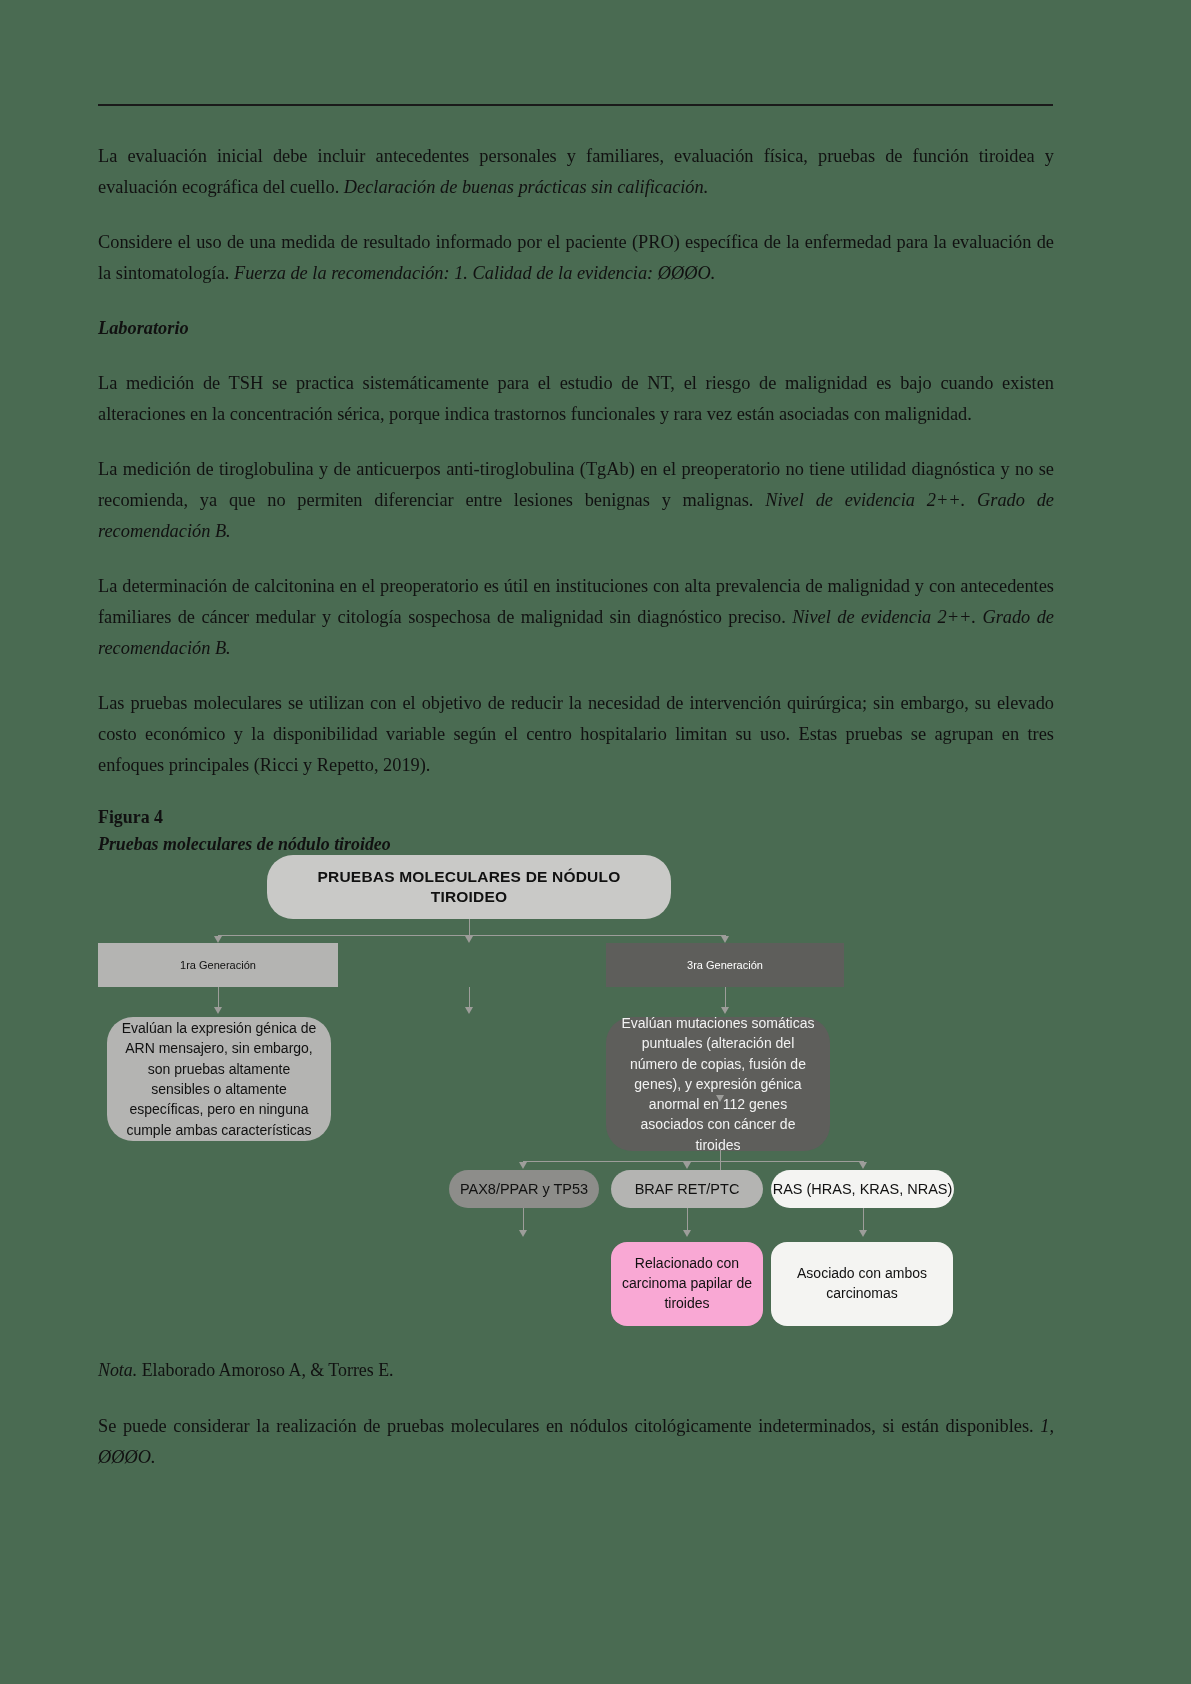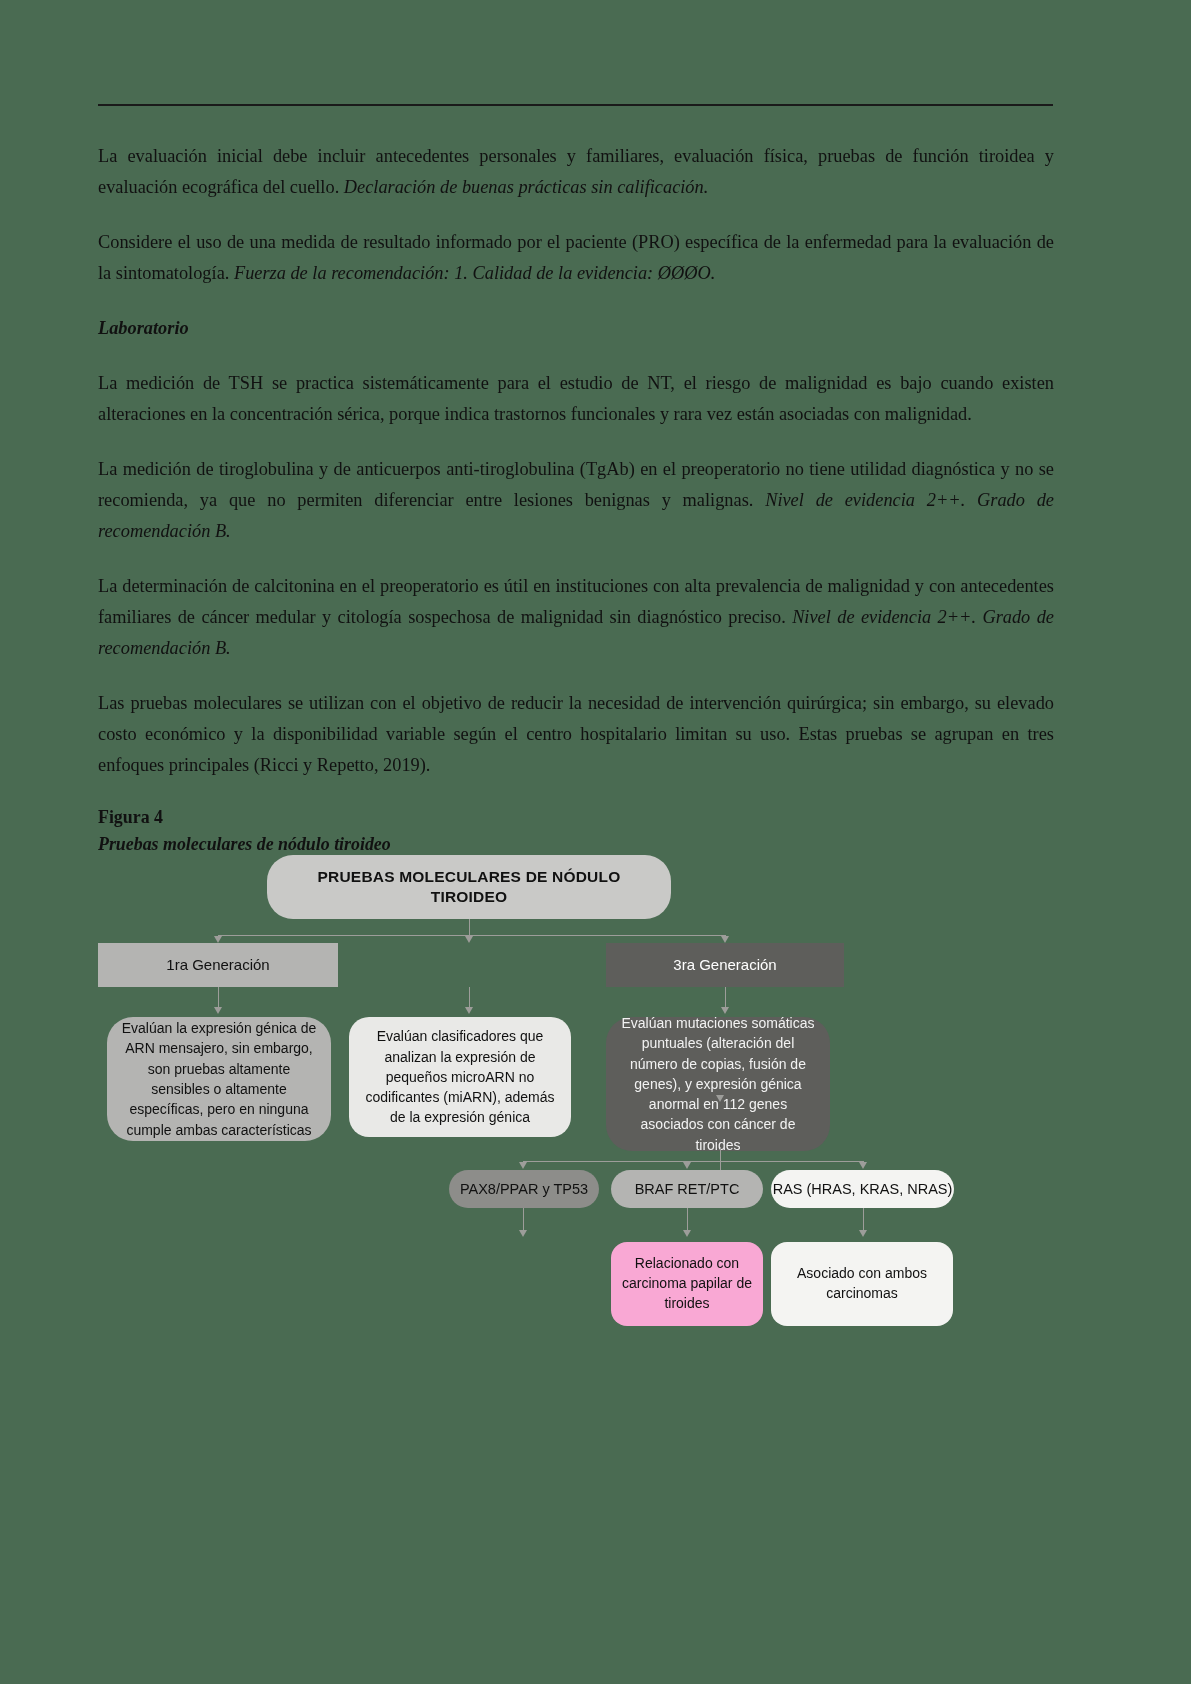--- a/index.html
+++ b/index.html
@@ -143,21 +143,21 @@
     border-radius: 26px 26px 26px 26px;
     font-weight: bold;
     font-size: 15.5px;
     letter-spacing: 0.2px;
     padding: 0 14px;
   }
 
   .gen-box {
     top: 88px;
     height: 44px;
-    font-size: 15px;
+    font-size: 11px;
   }
   .gen1 { left: 0px;   width: 240px; background: #b4b4b2; }
   .gen2 { left: 251px; width: 243px; background: #e9e9e7; }
   .gen3 { left: 508px; width: 238px; background: #5e5e5b; color: #ffffff; }
 
   .desc-box {
     top: 162px;
     border-radius: 26px;
     font-size: 14px;
     padding: 8px 12px;
@@ -276,21 +276,20 @@
     <div class="node gen-box gen3">3ra Generación</div>
 
     <div class="conn v" style="left:120px; top:132px; height:22px;"></div>
     <div class="conn v" style="left:371px; top:132px; height:22px;"></div>
     <div class="conn v" style="left:627px; top:132px; height:22px;"></div>
     <div class="arrow" style="left:116px; top:152px;"></div>
     <div class="arrow" style="left:367px; top:152px;"></div>
     <div class="arrow" style="left:623px; top:152px;"></div>
 
     <div class="node desc-box desc1">Evalúan la expresión génica de ARN mensajero, sin embargo, son pruebas altamente sensibles o altamente específicas, pero en ninguna cumple ambas características</div>
-    <div class="node desc-box desc2">Evalúan clasificadores que analizan la expresión de pequeños microARN no codificantes (miARN), además de la expresión génica</div>
     <div class="node desc-box desc3">Evalúan mutaciones somáticas puntuales (alteración del número de copias, fusión de genes), y expresión génica anormal en 112 genes asociados con cáncer de tiroides</div>
 
     <div class="conn v" style="left:622px; top:296px; height:-0px;"></div>
     <div class="conn v" style="left:622px; top:296px; height:0px;"></div>
     <div class="conn v" style="left:622px; top:296px; height:0;"></div>
     <div class="conn v" style="left:622px; top:296px; height:0;"></div>
     <div class="conn v" style="left:622px; top:296px; height:0;"></div>
     <div class="conn v" style="left:622px; top:296px; height:22px;"></div>
     <div class="arrow" style="left:618px; top:240px;"></div>
     <div class="conn v" style="left:622px; top:296px; height:0;"></div>
@@ -313,14 +312,18 @@
     <div class="conn v" style="left:589px; top:353px; height:24px;"></div>
     <div class="conn v" style="left:765px; top:353px; height:24px;"></div>
     <div class="arrow" style="left:421px; top:375px;"></div>
     <div class="arrow" style="left:585px; top:375px;"></div>
     <div class="arrow" style="left:761px; top:375px;"></div>
 
     <div class="node leaf-box leaf2">Relacionado con carcinoma papilar de tiroides</div>
     <div class="node leaf-box leaf3">Asociado con ambos carcinomas</div>
   </div>
 
+  <div class="after-fig">
+    <p class="nota"><em>Nota.</em><span> Elaborado Amoroso A, &amp; Torres E.</span></p>
+    <p class="para"><span>Se puede considerar la realización de pruebas moleculares en nódulos citológicamente indeterminados, si están disponibles. </span><em>1, ØØØO.</em></p>
+  </div>
 
 </div>
 
 </body></html>

